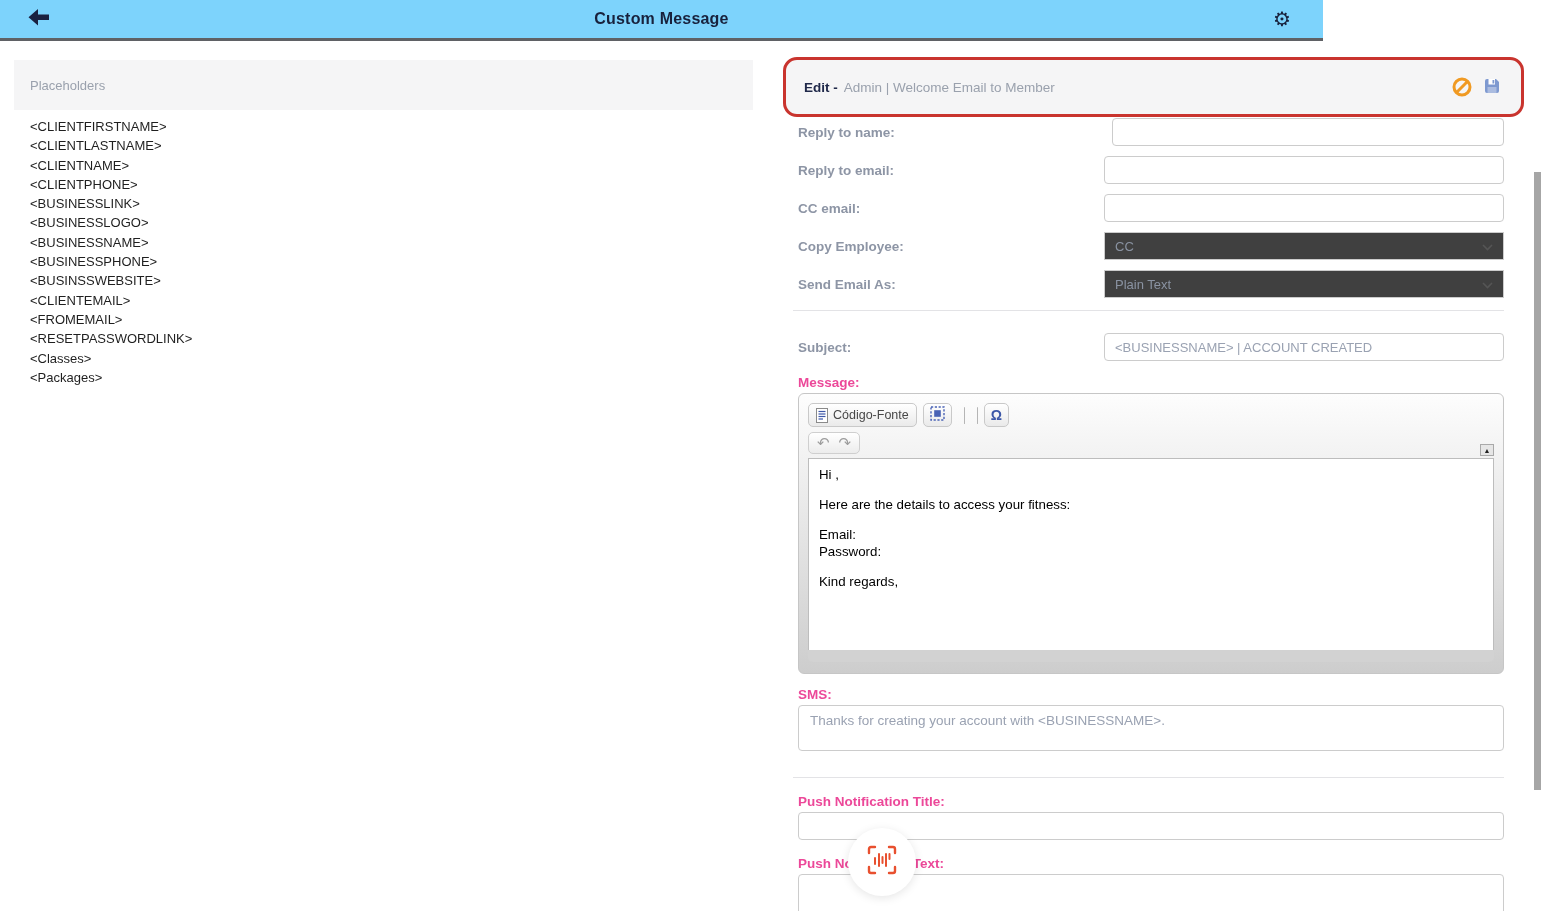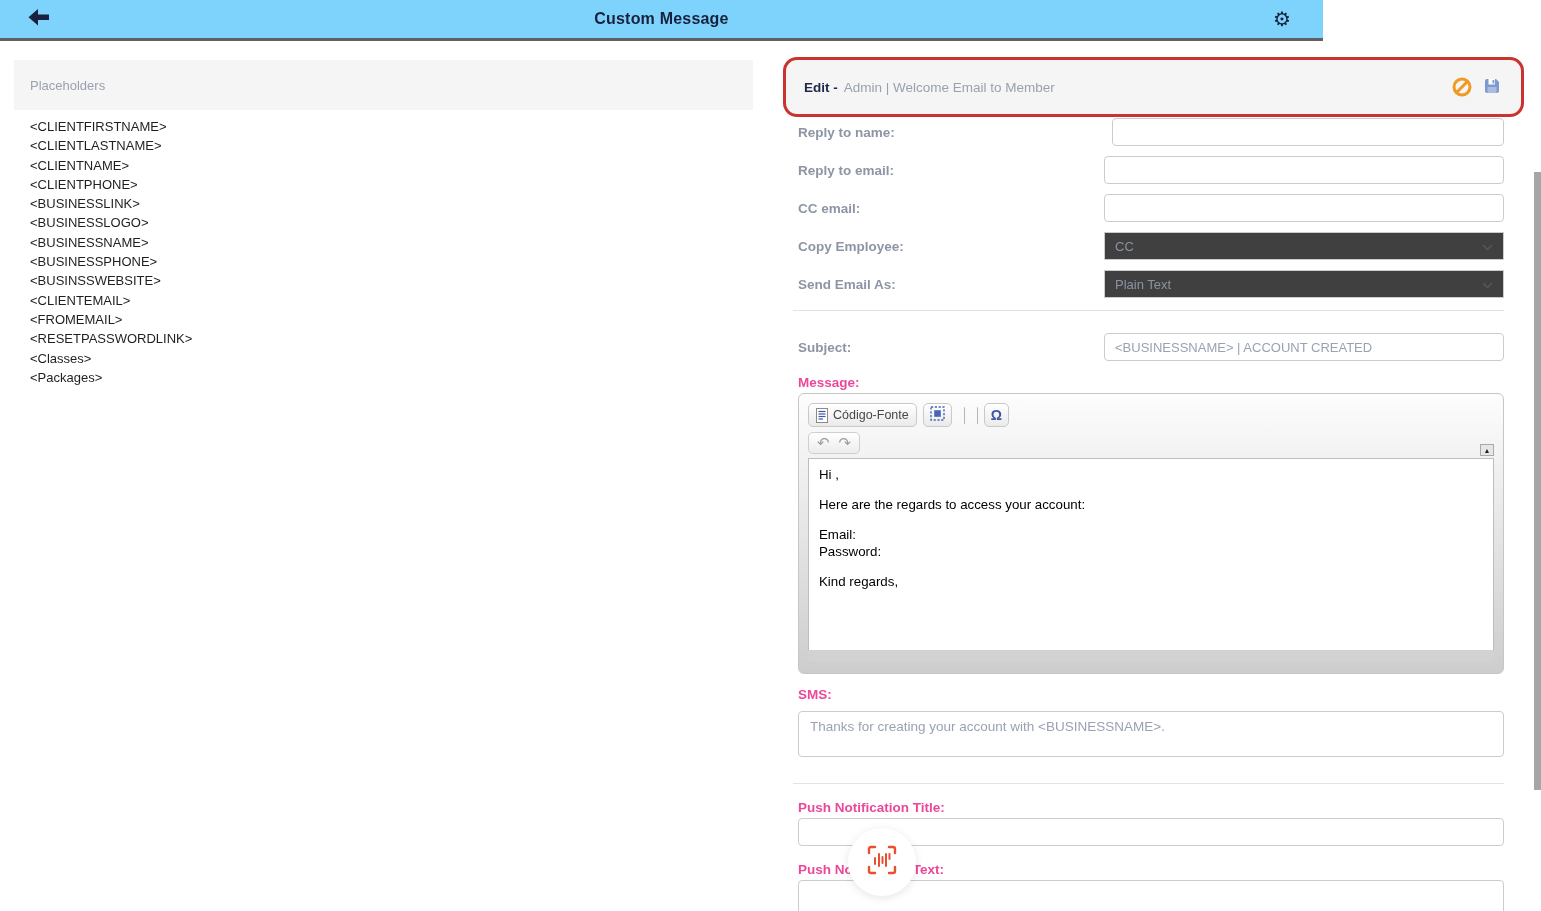--- a/index.html
+++ b/index.html
@@ -91,21 +91,21 @@
   .rte-content .tight { margin:0; }
   .rte-content .closing { margin-top:14px; }
   .rte-footer { height:12px; background:#d2d2d2; border-radius:0 0 5px 5px; }
   
   .sms-label { margin-top:13px; }
   .sms-area, .push-area {
     display:block; width:100%; border:1px solid #cccccc; border-radius:4px;
     font-size:13.5px; color:#9aa2b2; padding:7px 11px; resize:none; outline:none;
     font-family:"Liberation Sans", sans-serif; background:#fff;
   }
-  .sms-area { height:46px; margin-top:9px; }
+  .sms-area { height:46px; margin-top:3px; }
   .divider2 { border:none; border-top:1px solid #e3e3e6; margin:26px 0 0 -5px; }
   .push-label { margin-top:16px; display:block; }
   .push-input { display:block; width:100%; margin-top:3px; }
   .push-area { height:52px; margin-top:3px; }
   
   .scan-fab {
     position:absolute; left:848px; top:828px; width:68px; height:68px; border-radius:50%;
     background:#ffffff; box-shadow:0 2px 10px rgba(0,0,0,.10);
     display:flex; align-items:center; justify-content:center; z-index:5; cursor:pointer;
   }
@@ -249,21 +249,21 @@
       </div>
       <div class="rte-toolbar-row">
         <div class="undo-pill">
           <span class="undo-glyph">↶</span>
           <span class="undo-glyph">↷</span>
         </div>
         <span class="collapse-btn">▲</span>
       </div>
       <div class="rte-content">
         <p>Hi ,</p>
-        <p>Here are the regards to access your account:</p>
+        <p>Here are the details to access your fitness:</p>
         <p class="tight">Email:</p>
         <p class="tight">Password:</p>
         <p class="closing">Kind regards,</p>
       </div>
       <div class="rte-footer"></div>
     </div>
 
     <div class="section-label sms-label">SMS:</div>
     <textarea class="sms-area" style="">Thanks for creating your account with &lt;BUSINESSNAME&gt;.</textarea>
 

